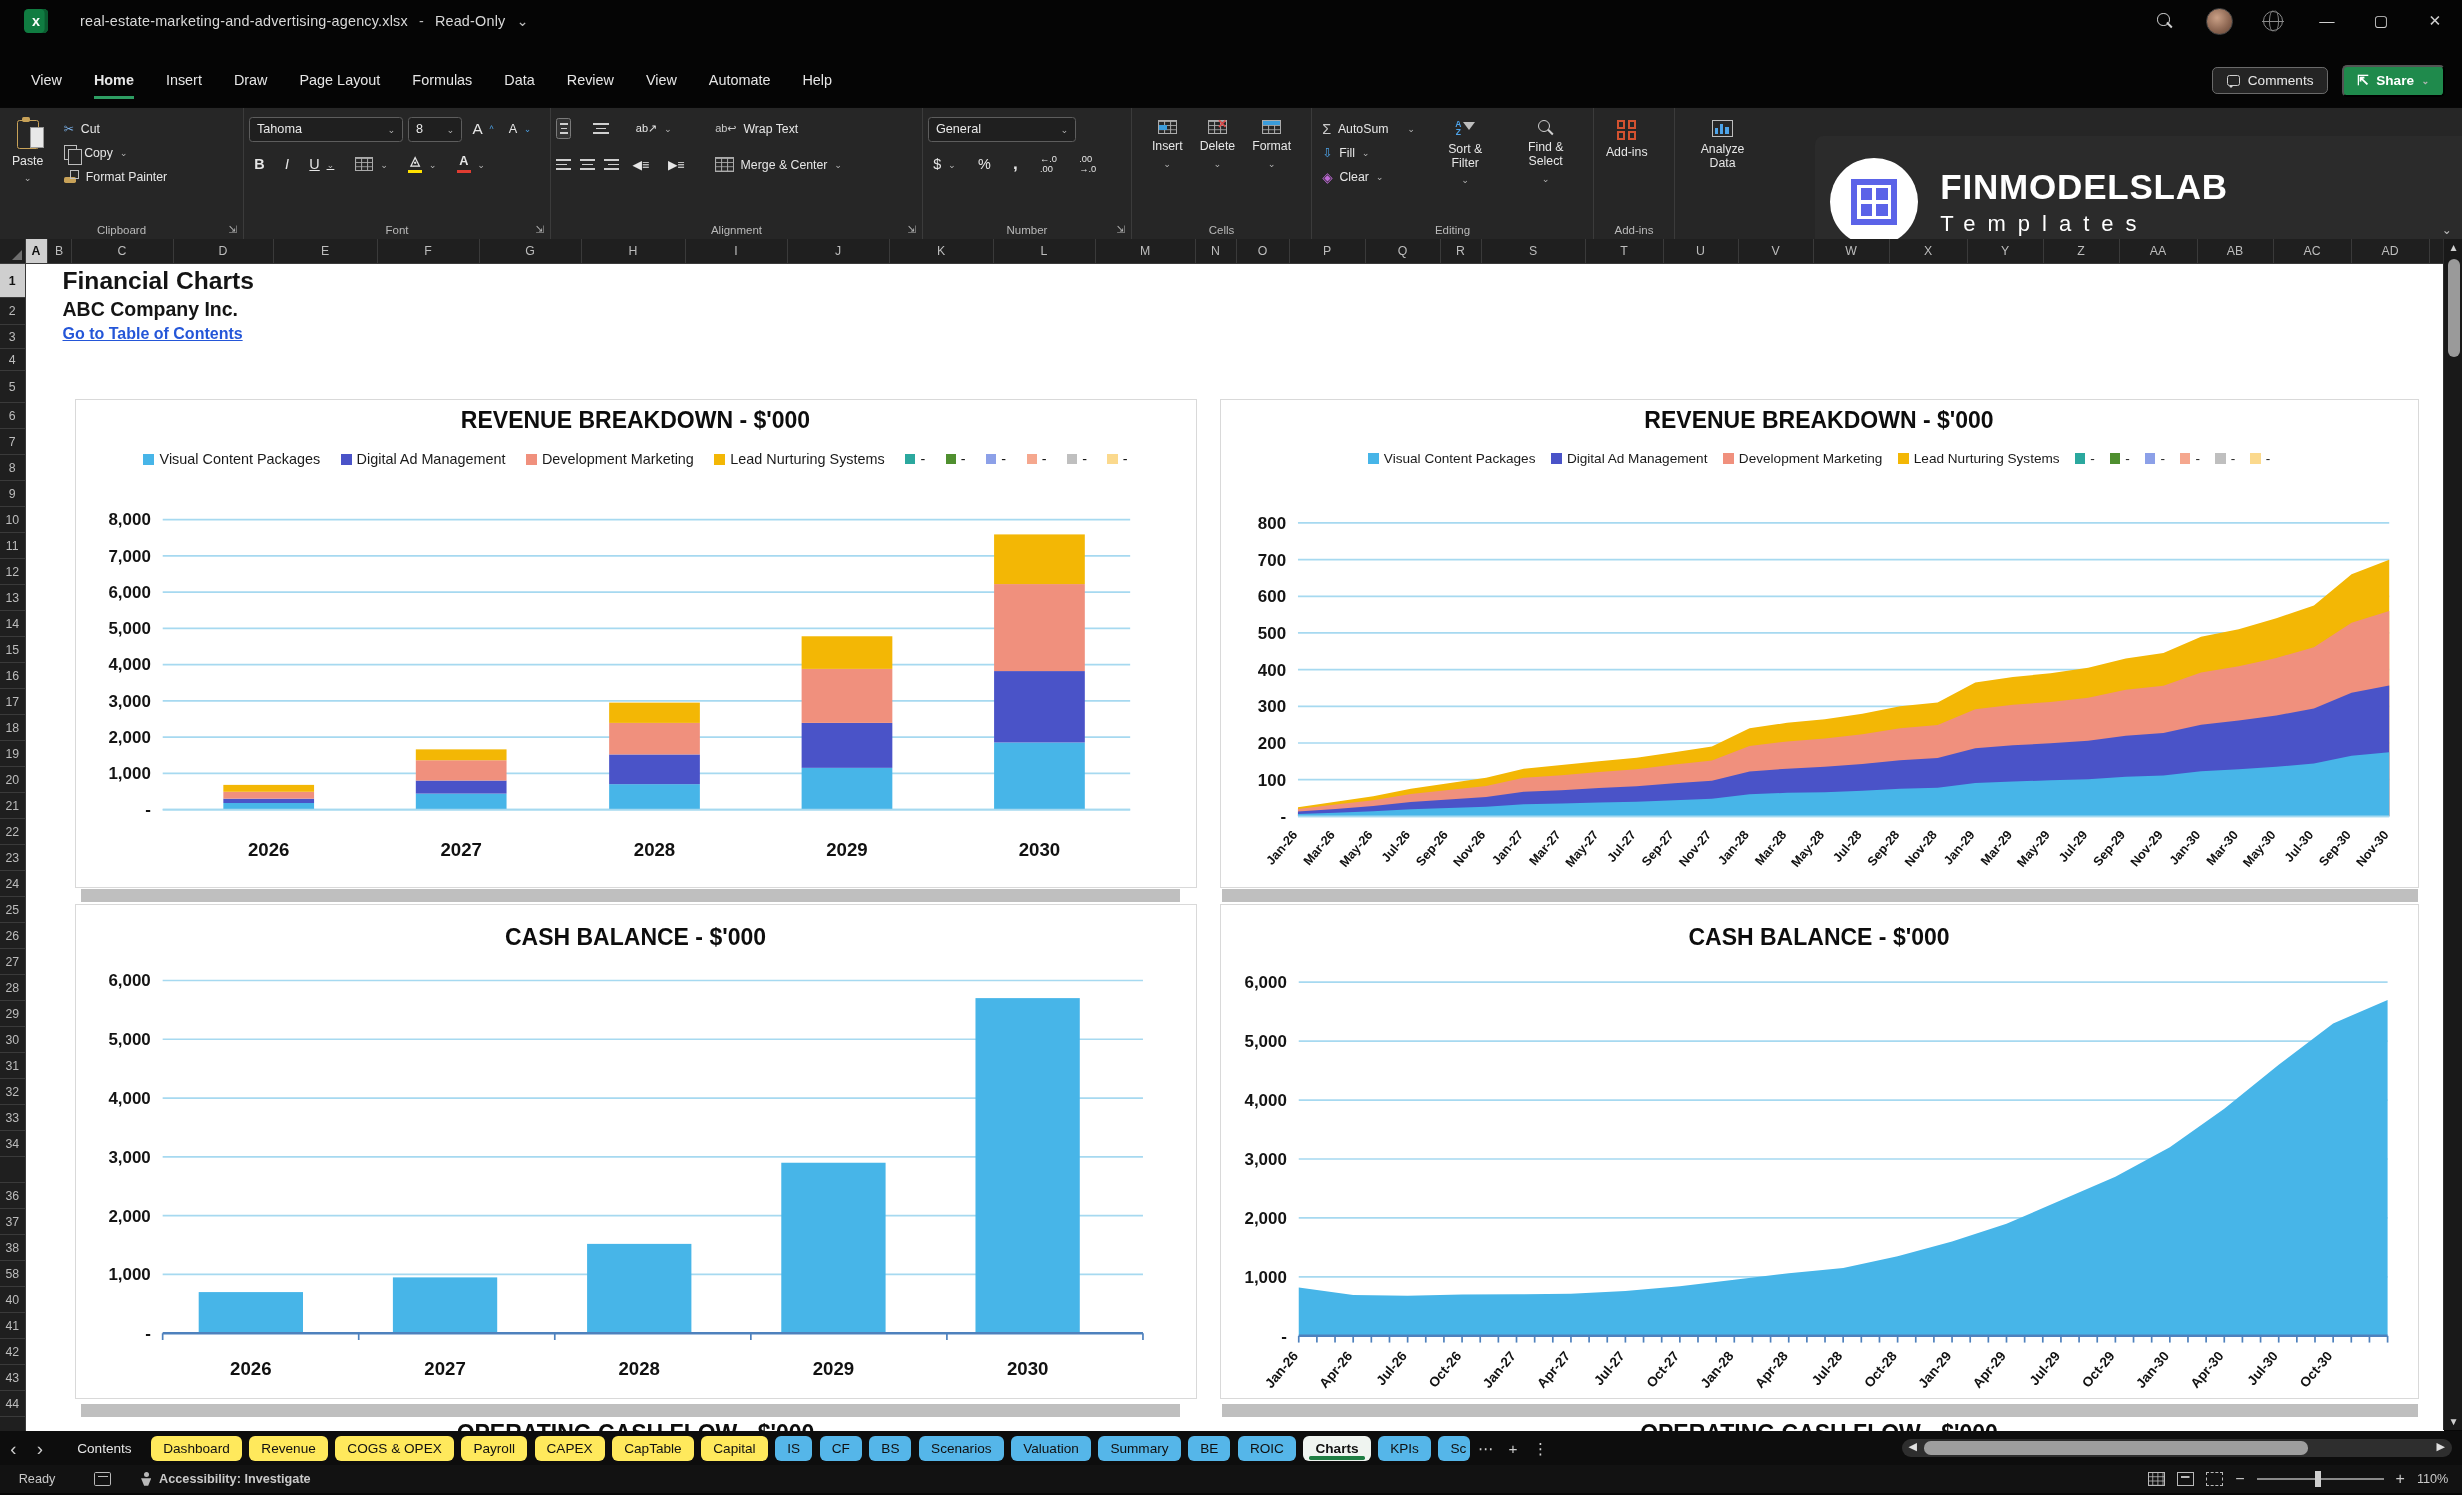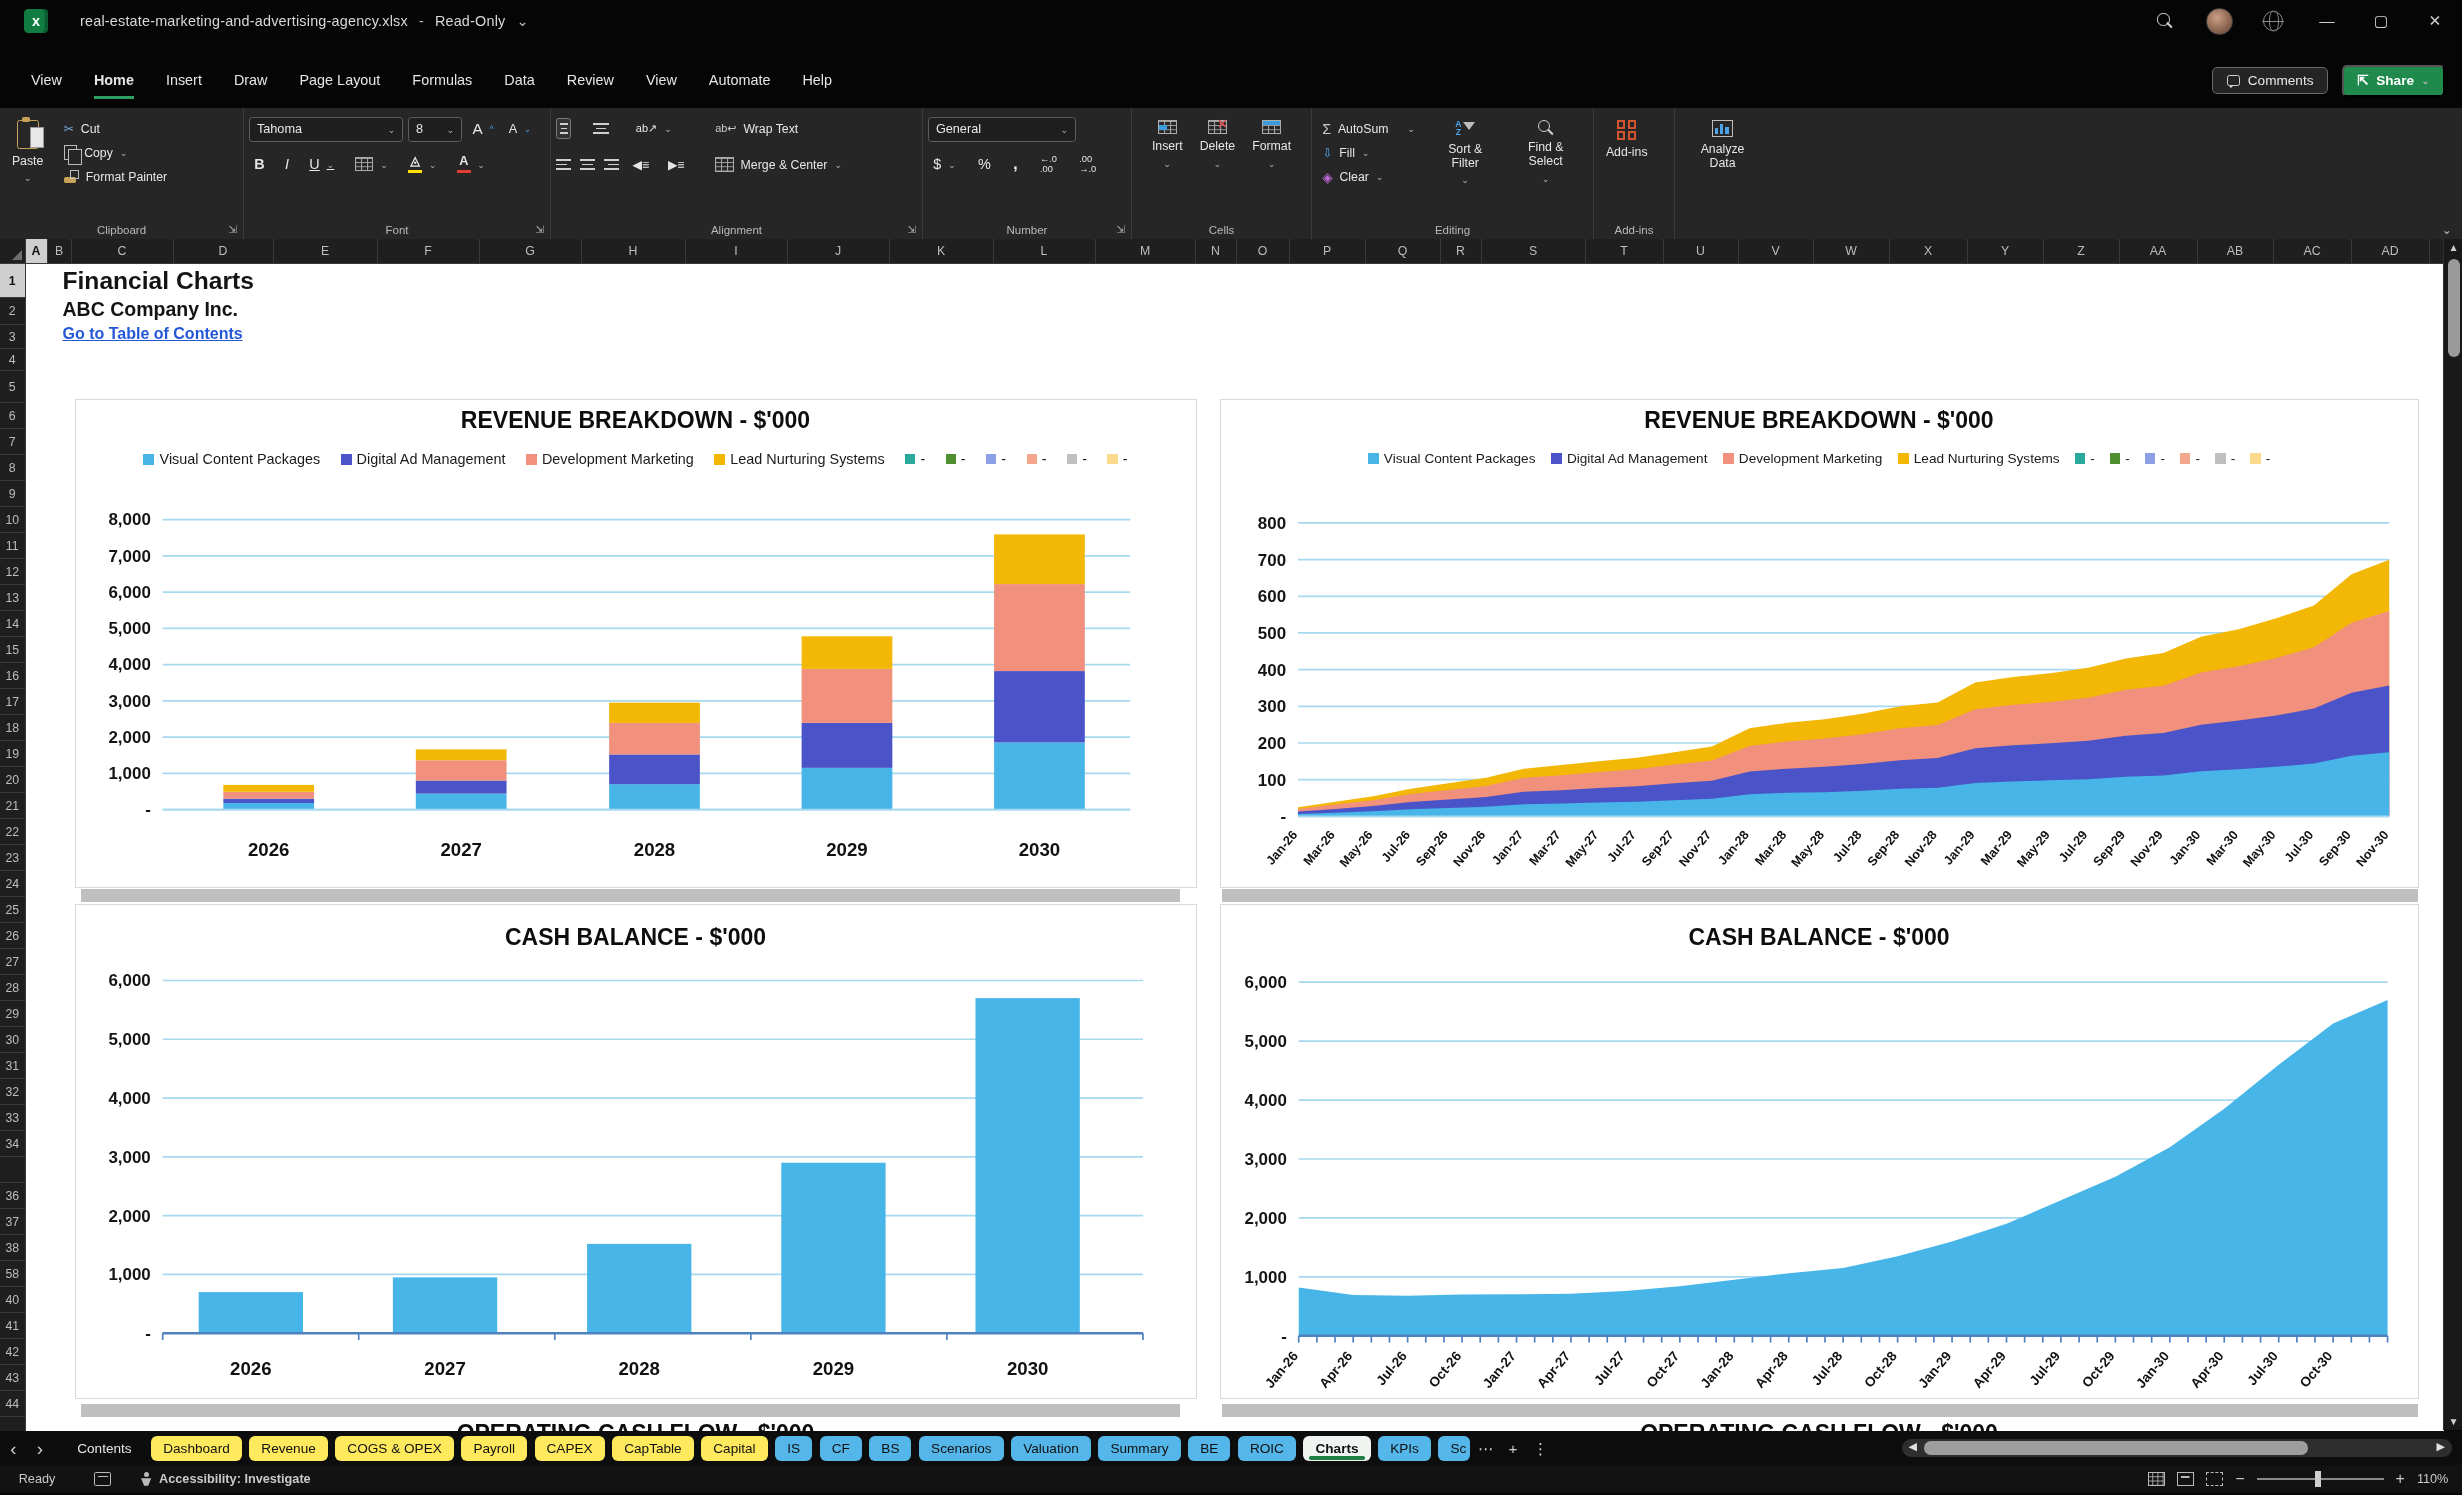--- a/index.html
+++ b/index.html
@@ -413,20 +413,34 @@
       <div class="rbig">
         <span class="analyze-ic">
             <i style="height:6px"></i>
             <i style="height:10.2px"></i>
             <i style="height:7.6px"></i>
           </span>
         <span>Analyze Data</span>
       </div>
     </div>
 
+    <div class="brandpanel">
+      <div class="brand-circle">
+          <div class="brand-grid">
+            <b></b>
+            <b></b>
+            <b></b>
+            <b></b>
+          </div>
+        </div>
+      <div class="brand-text">
+        <div class="l1">FINMODELSLAB</div>
+        <div class="l2">Templates</div>
+      </div>
+    </div>
     <div class="ribbon-collapse">⌄</div>
   </div>
 
   <div class="colheaders" id="colheaders">
       <div class="corner"></div>
       <div class="ch sel" style="width: 22px;">A</div>
       <div class="ch" style="width: 24px;">B</div>
       <div class="ch" style="width: 102px;">C</div>
       <div class="ch" style="width: 100px;">D</div>
       <div class="ch" style="width: 104px;">E</div>

